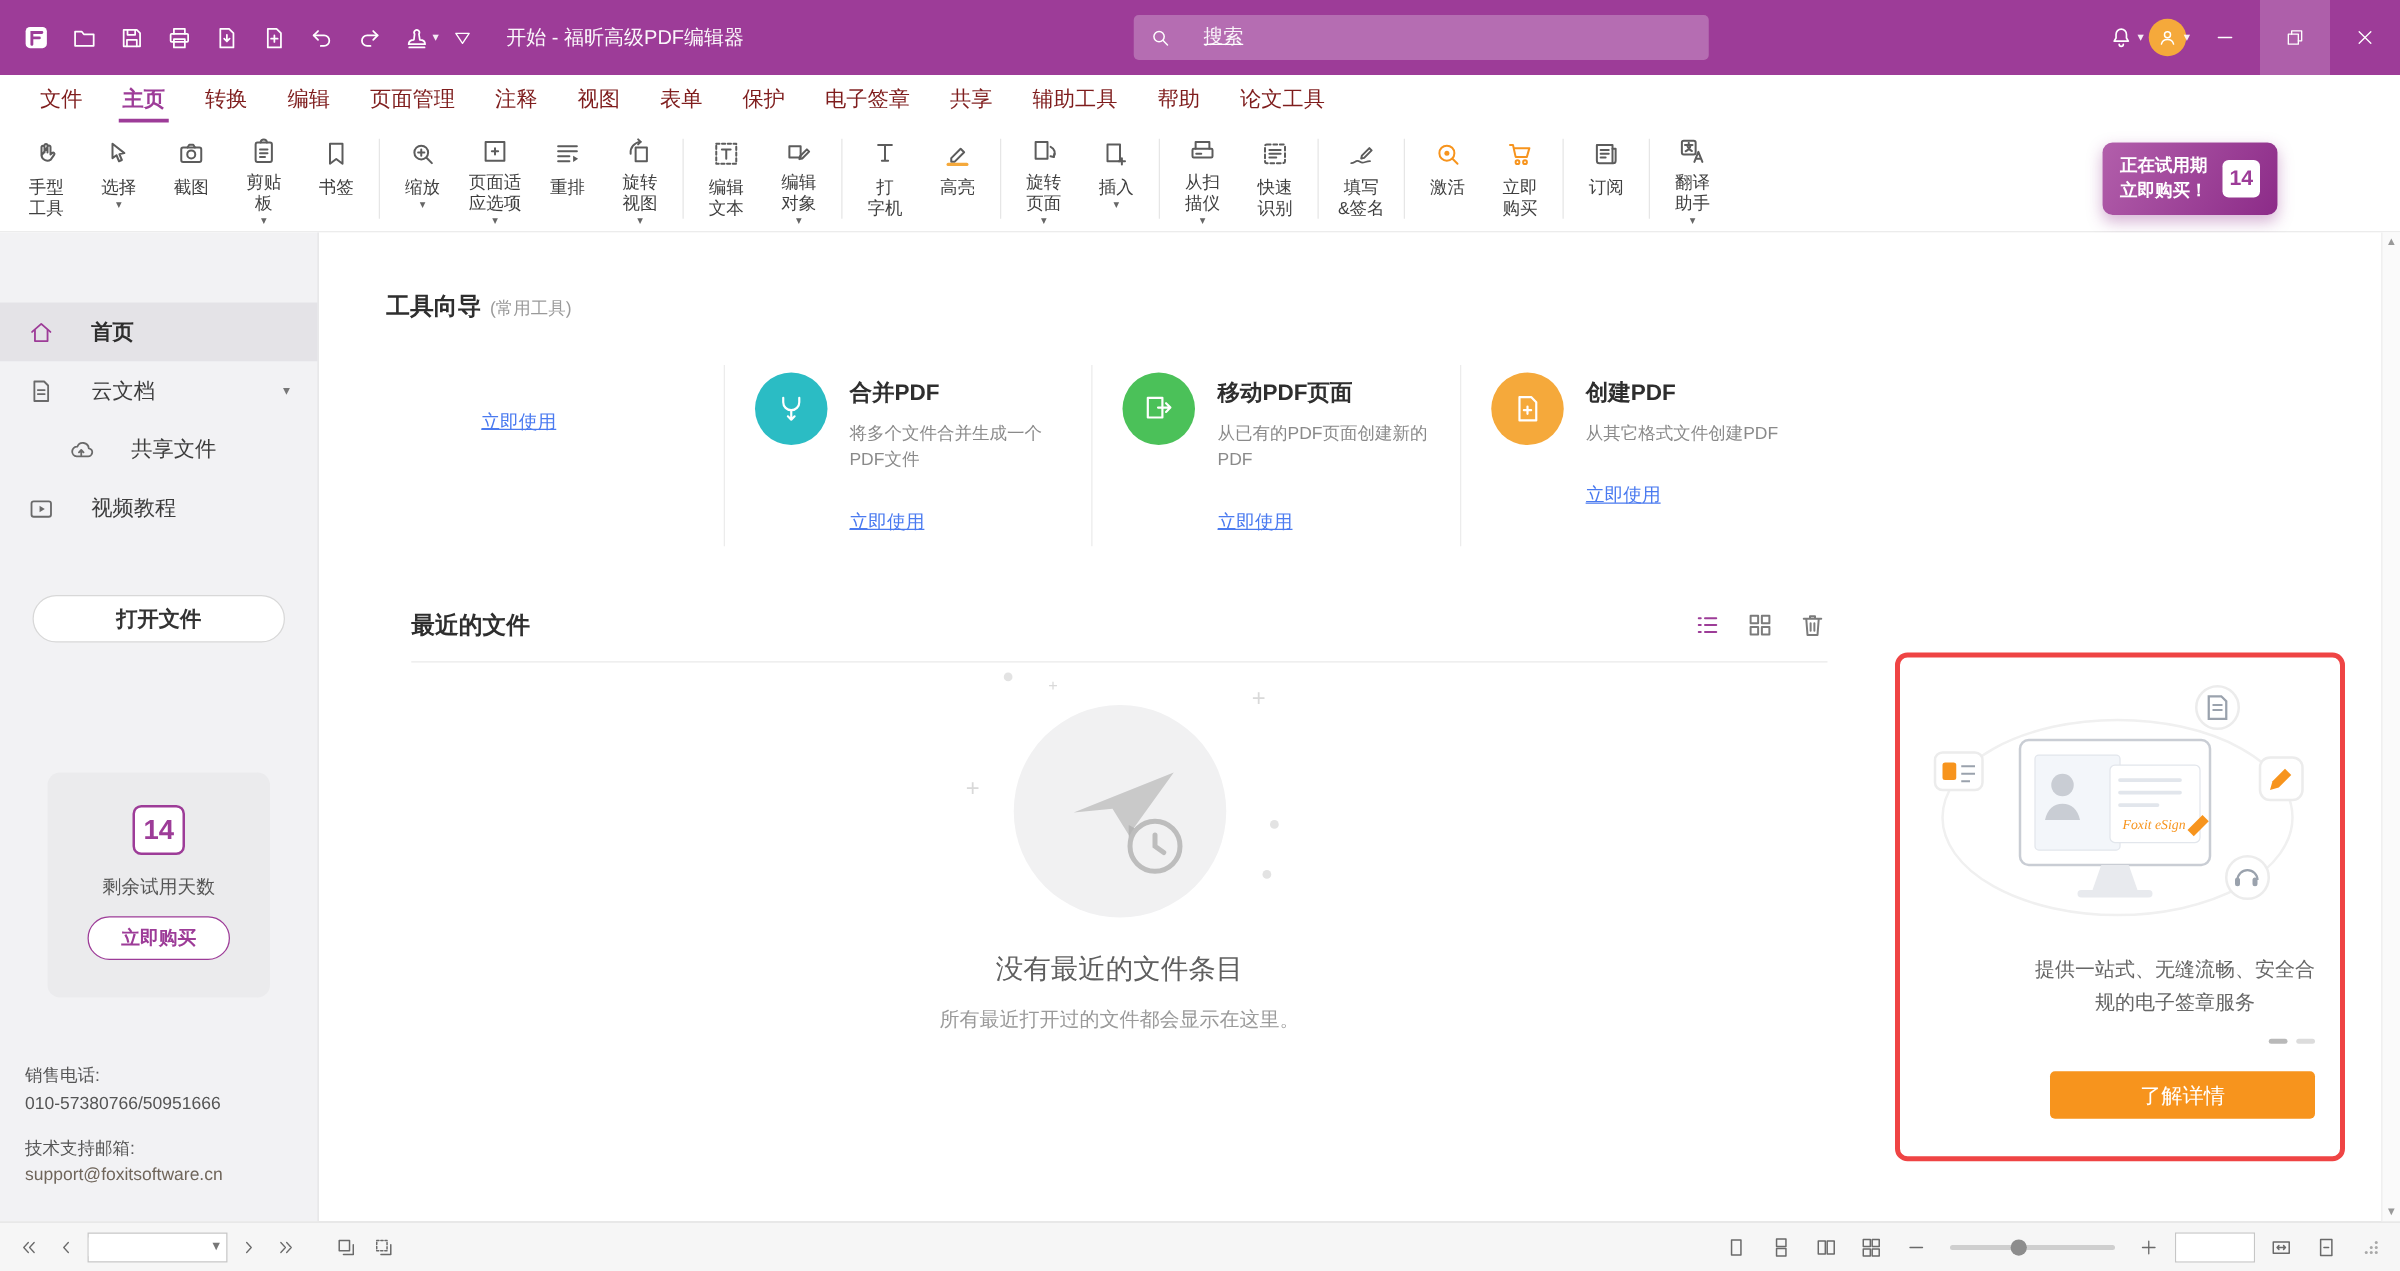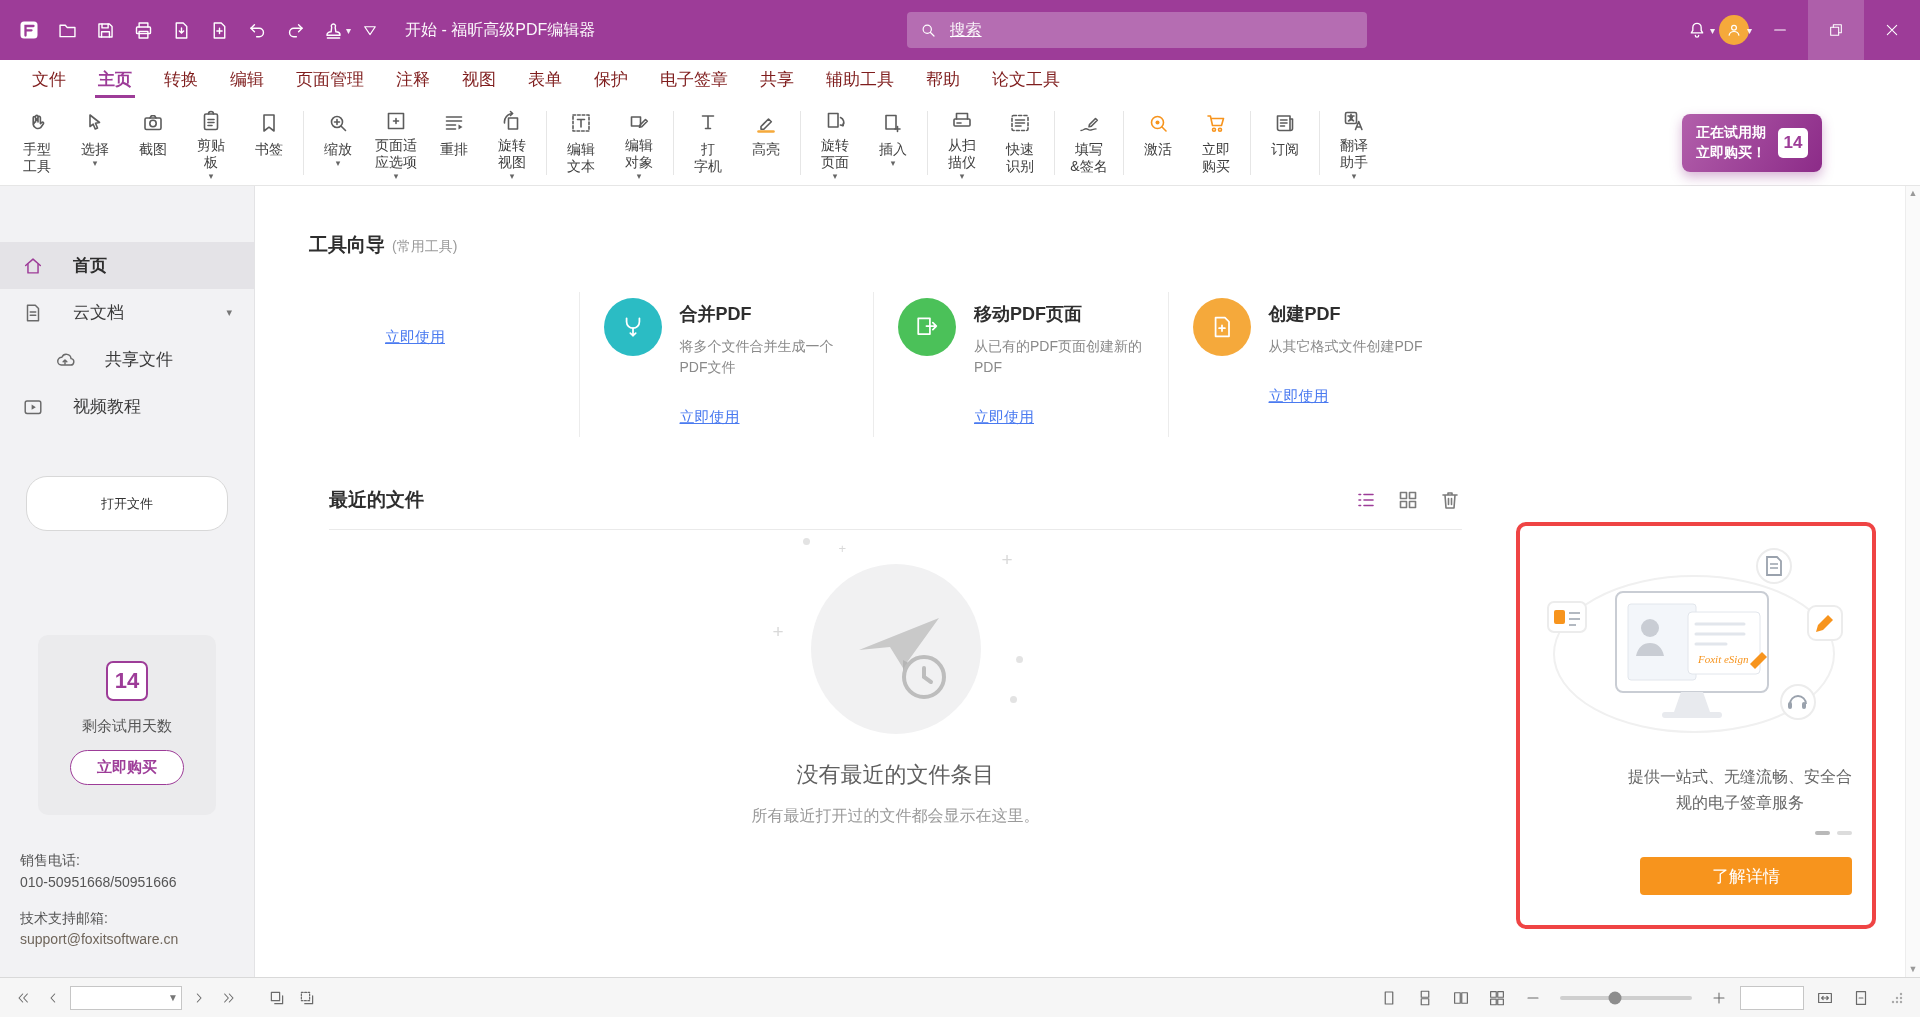--- a/index.html
+++ b/index.html
@@ -10,21 +10,21 @@
   }
   svg { display:block; }
   svg.i { fill:none; stroke:currentColor; stroke-width:1.6; stroke-linecap:round; stroke-linejoin:round; }
   svg.i .f { fill:currentColor; stroke:none; }
 
   
   .titlebar { height:60px; background:#9D3C98; display:flex; align-items:center; padding-left:10px; color:#fff; }
   .tbtn { width:38px; height:40px; display:flex; align-items:center; justify-content:center; border-radius:4px; color:#fff; flex:none; }
   .tb-caret { font-size:10px; color:rgba(255,255,255,.9); margin-left:-6px; }
   .tb-title { font-size:16px; margin-left:16px; white-space:nowrap; color:rgba(255,255,255,.96); }
-  .tb-search { margin-left:auto; width:460px; height:36px; background:rgba(255,255,255,.25); border-radius:4px; display:flex; align-items:center; padding:0 12px; gap:11px;text-decoration:underline; }
+  .tb-search { margin-left:auto; width:460px; height:36px; background:rgba(255,255,255,.25); border-radius:4px; display:flex; align-items:center; padding:0 12px; gap:24px;text-decoration:underline; }
   .tb-search input { flex:1; background:transparent; border:none; outline:none; color:#fff; font-size:16px; min-width:0; }
   .tb-search input::placeholder { color:rgba(255,255,255,.92); }
   .tb-right { margin-left:auto; display:flex; align-items:center; height:100%; }
   .winbtn { width:56px; height:100%; display:flex; align-items:center; justify-content:center; color:#fff; }
   .winbtn.restore { background:rgba(255,255,255,.18); }
   .avatar { width:30px; height:30px; border-radius:50%; background:#F5A93B; display:flex; align-items:center; justify-content:center; color:#fff; }
 
   
   .menubar { height:38px; display:flex; align-items:stretch; padding-left:16px; background:#fff; }
   .mitem { display:flex; align-items:center; padding:0 16px; font-size:17px; color:#7f1d1d; position:relative; white-space:nowrap; }
@@ -49,21 +49,21 @@
   .content { display:flex; height:791px; position:relative; background:#fff; }
 
   
   .sidebar { width:255px; background:#F2F2F4; border-right:1px solid #E3E3E5; display:flex; flex-direction:column; padding-top:56px; flex:none; }
   .sitem { height:47px; display:flex; align-items:center; padding:0 22px; font-size:17px; color:#3c3c3c; gap:29px; }
   .sitem .sicon { color:#6a6a6a; display:flex; flex:none; }
   .sitem.active { background:#E4E3E7; font-weight:bold; color:#2e2e2e; }
   .sitem.active .sicon { color:#9D3C98; }
   .sitem.indent { padding-left:54px; }
   .scaret { margin-left:auto; color:#777; font-size:11px; }
-  .openbtn { margin:46px 26px 0; height:55px; background:#fff; border:1px solid #D8D8D8; border-radius:21px; font-size:13px; font-weight:normal; color:#333; display:flex; align-items:center; justify-content:center; }
+  .openbtn { margin:46px 26px 0; height:38px; background:#fff; border:1px solid #D8D8D8; border-radius:21px; font-size:17px; font-weight:bold; color:#333; display:flex; align-items:center; justify-content:center; }
   .trialcard { margin:104px 38px 0; background:#EBEBED; border-radius:10px; padding:26px 10px 30px; display:flex; flex-direction:column; align-items:center; }
   .tc-days { min-width:42px; height:40px; padding:0 6px; background:#fff; border:2px solid #9D3C98; border-radius:7px; color:#9D3C98; font-size:22px; font-weight:bold; display:flex; align-items:center; justify-content:center; }
   .tc-label { margin-top:16px; font-size:15px; color:#555; }
   .tc-buy { margin-top:14px; padding:7px 26px; background:#fff; border:1.5px solid #9D3C98; border-radius:18px; color:#9D3C98; font-size:15px; font-weight:bold; }
   .contact { margin-top:auto; padding:0 20px 26px; font-size:14px; color:#555; line-height:1.55; }
   .contact .blk { margin-top:14px; }
   .contact .email { color:#6F655A; }
 
   
   .main { flex:1; display:flex; padding:46px 44px 0 54px; min-width:0; }
@@ -559,21 +559,21 @@
     <div class="openbtn">打开文件</div>
 
     <div class="trialcard">
       <span class="tc-days">14</span>
       <span class="tc-label">剩余试用天数</span>
       <div class="tc-buy">立即购买</div>
     </div>
 
     <div class="contact">
       <div>销售电话:</div>
-      <div>010-50951668/50951666</div>
+      <div>010-57380766/50951666</div>
       <div class="blk">技术支持邮箱:</div>
       <div class="email">support@foxitsoftware.cn</div>
     </div>
   </aside>
 
   <div class="main">
     <div class="leftcol">
 
       <div class="sect-title">
         <span>工具向导</span>

